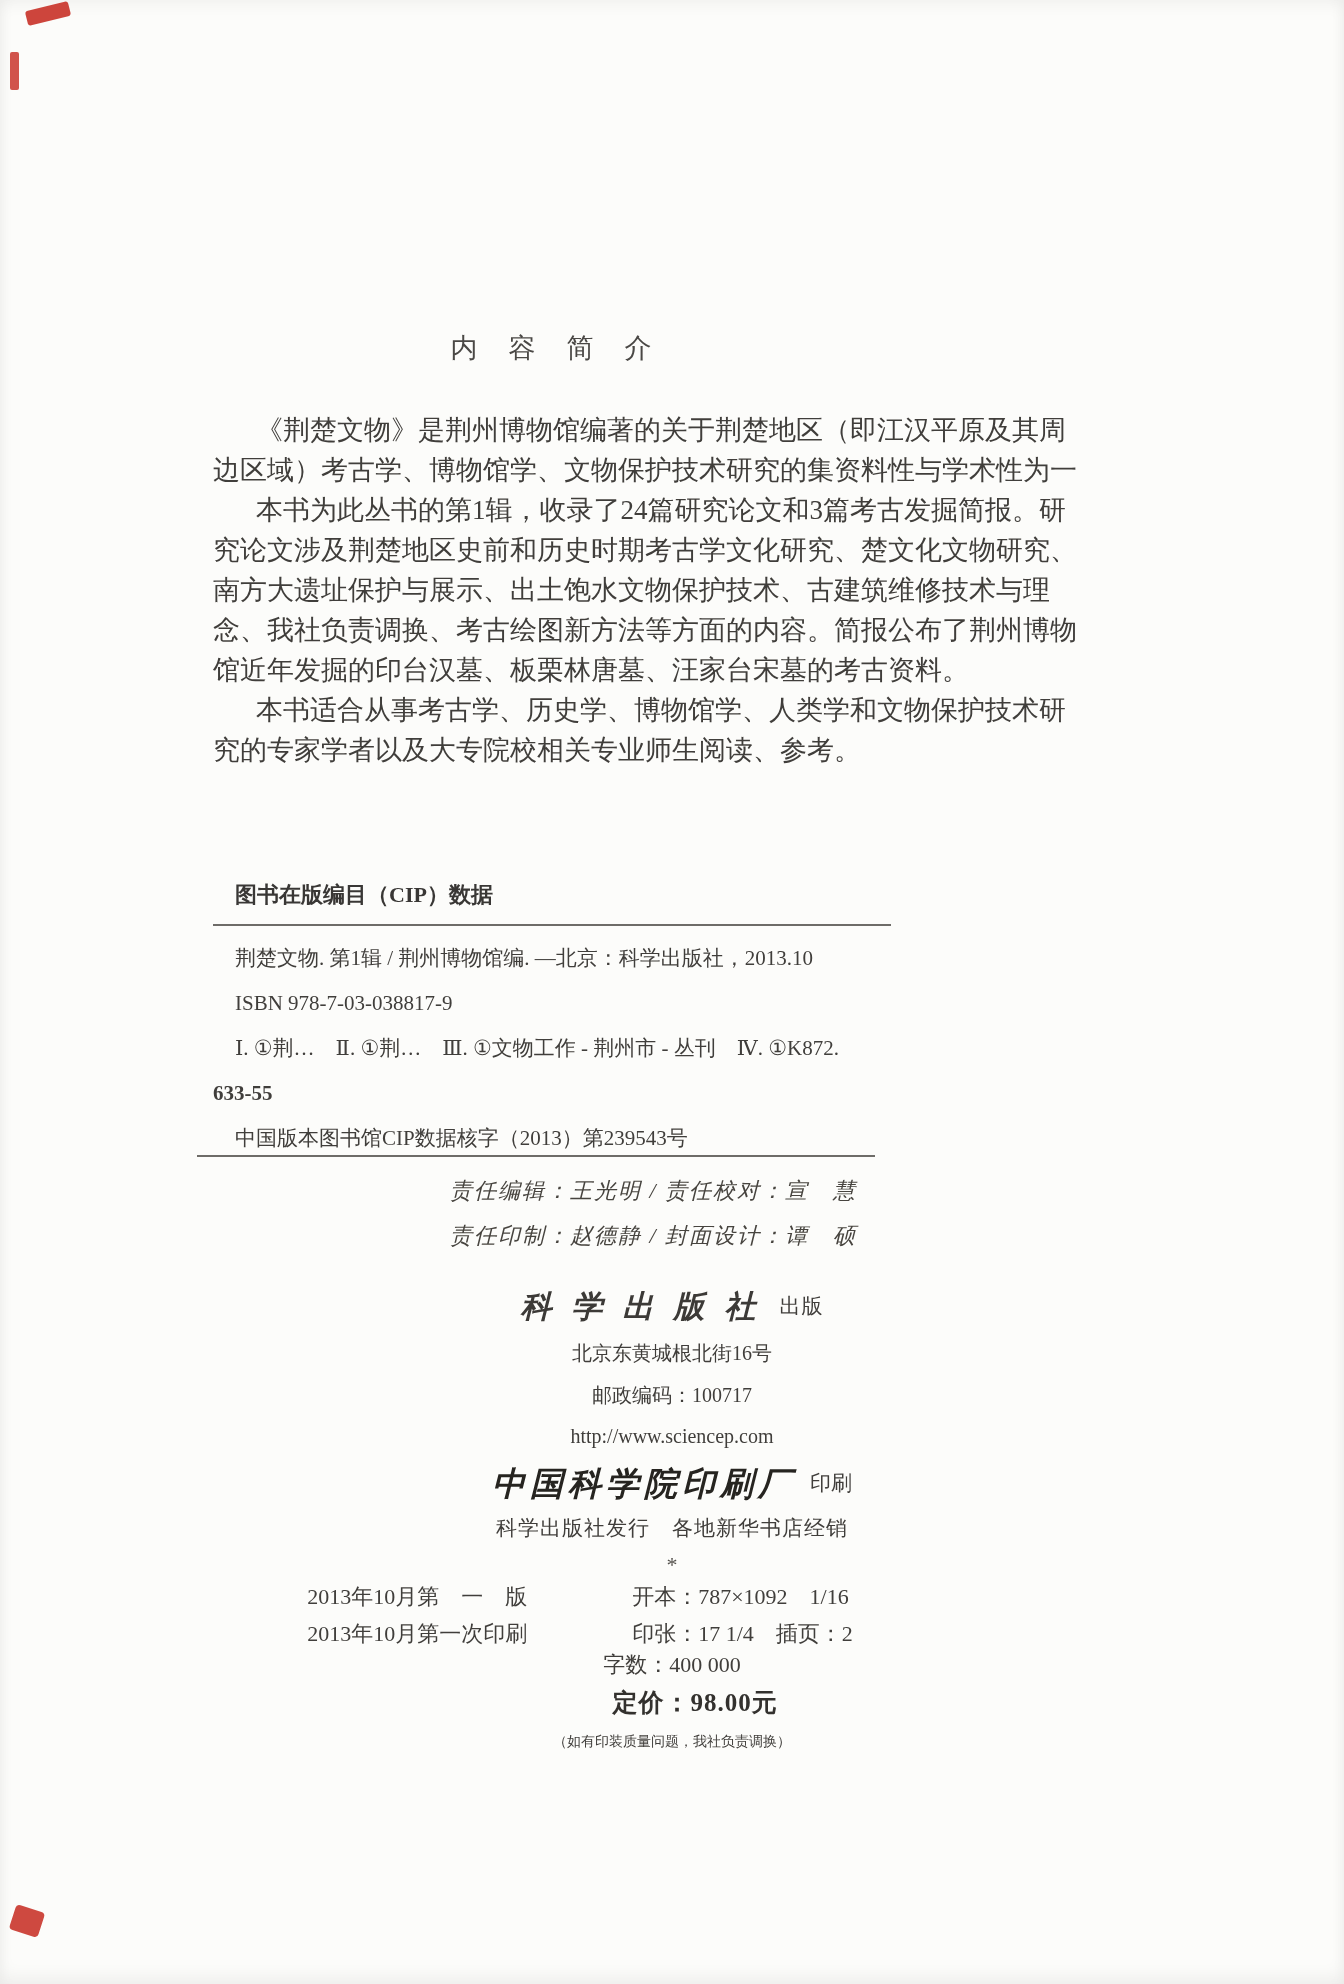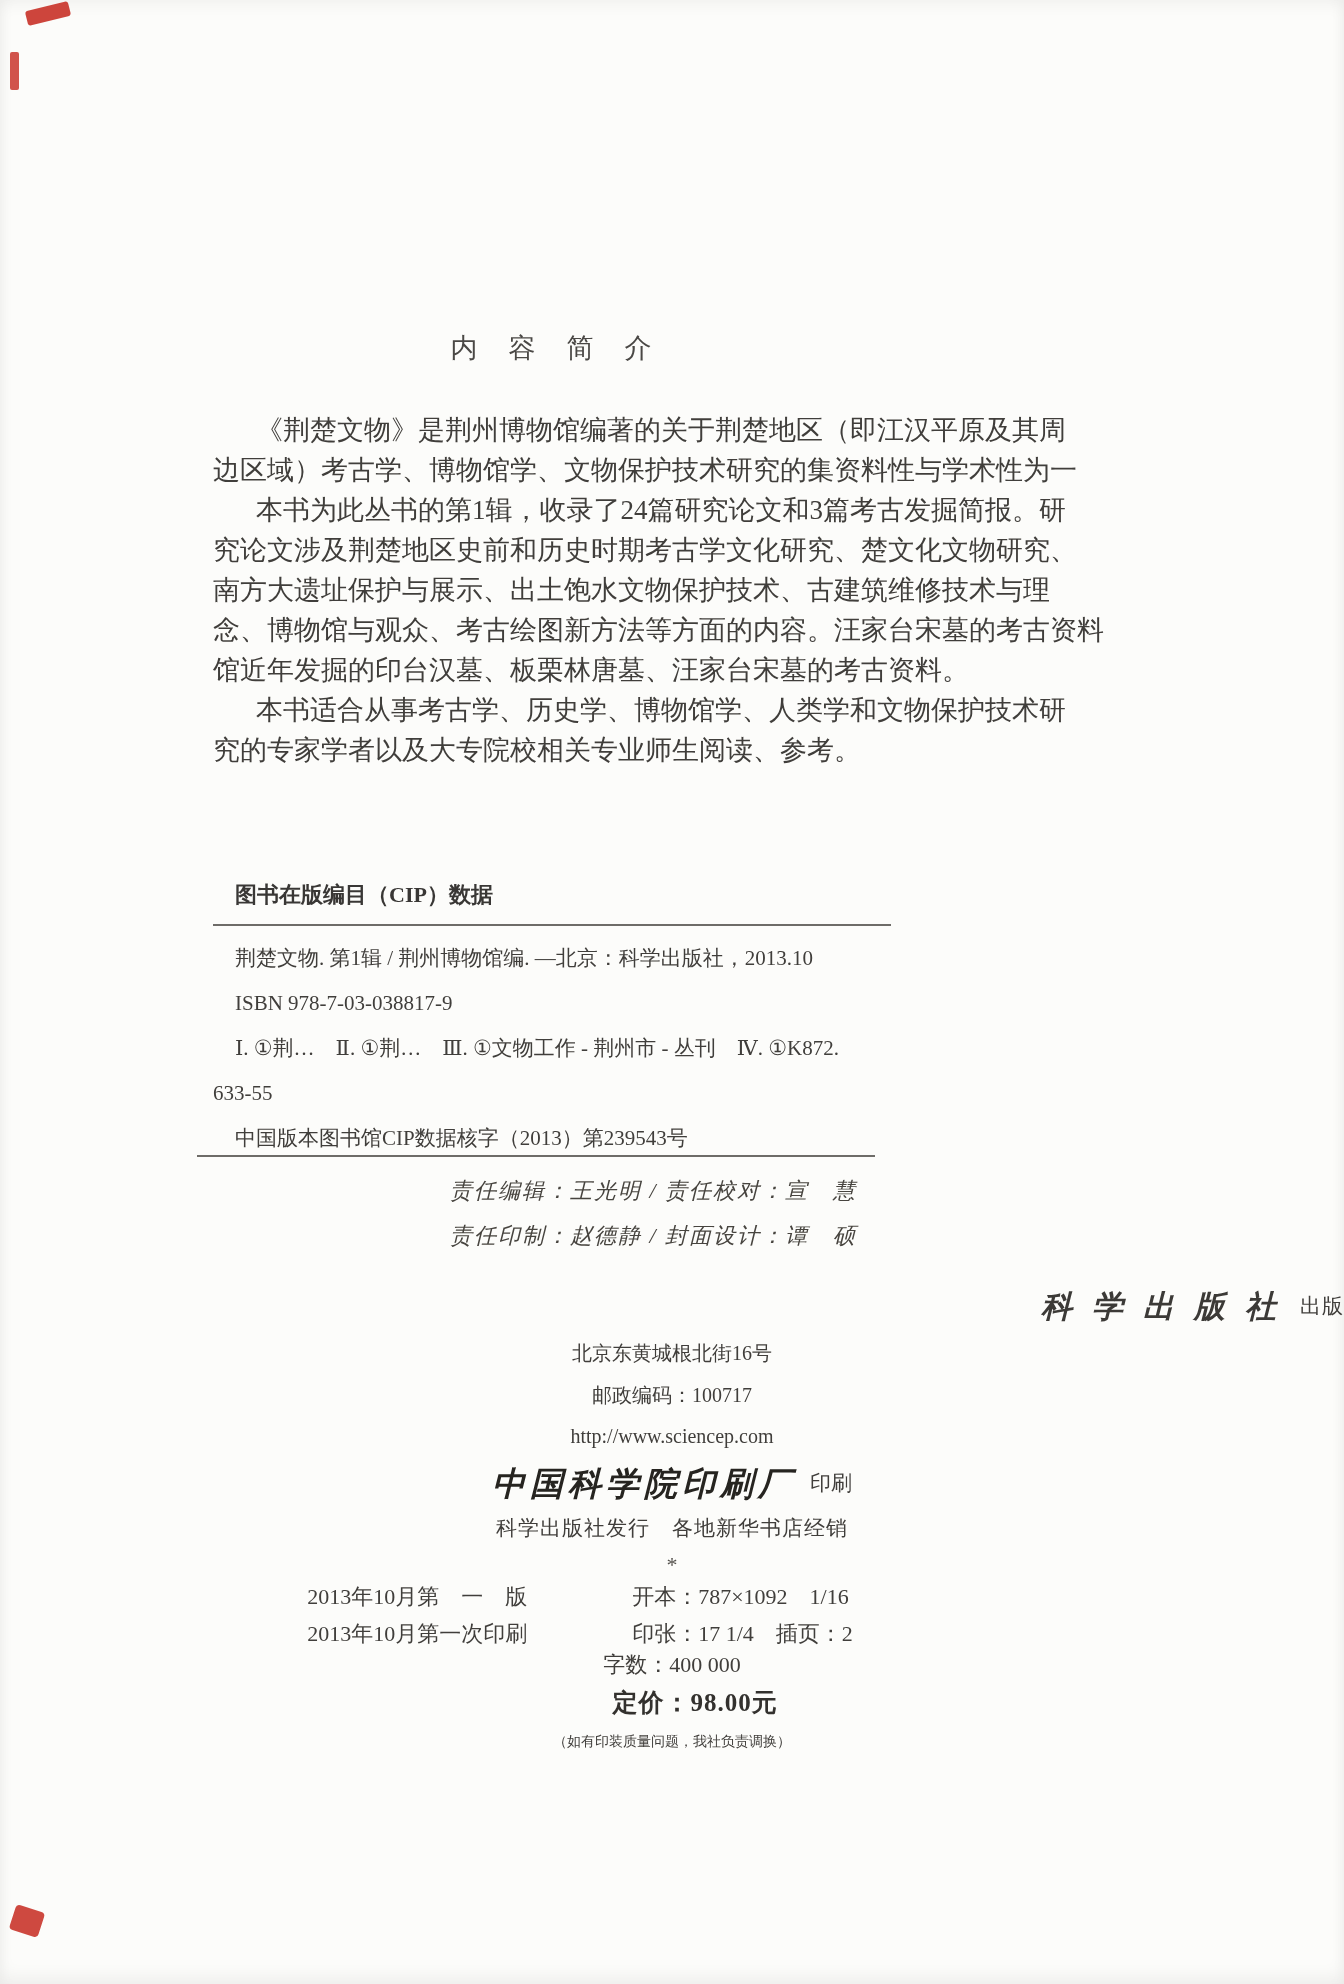--- a/index.html
+++ b/index.html
@@ -30,32 +30,32 @@
   .intro { top:410px; font-size:27px; }
   .tline { height:40px; line-height:40px; white-space:nowrap; }
   .tline.full { text-align:justify; text-align-last:justify; }
   .tline.indent { text-indent:43px; }
 
   .cip { top:880px; font-size:21px; }
   .cip-header { font-weight:700; font-size:22px; padding-left:22px; color:#393735; padding-bottom:14px; }
   .rule { border:none; border-top:2px solid #6e6c68; height:0; }
   .cip-lines { padding-top:10px; }
   .cip-line { height:45px; line-height:45px; padding-left:22px; white-space:nowrap; }
-  .cip-line.cont { padding-left:0; }
+  .cip-line.cont { padding-left:0;font-weight:bold; }
 
   .rule2 { position:absolute; left:197px; width:678px; top:1155px; }
 
   .staff {
     position:absolute; left:450px; top:1168px;
     font-size:22px; font-style:italic; color:#47443f;
   }
   .staff div { height:45px; line-height:45px; letter-spacing:2px; }
 
   .centerband { position:absolute; left:0; width:1344px; text-align:center; }
-  .pub-logo-row { top:1286px;text-align:right; }
+  .pub-logo-row { top:1286px; }
   .pub-logo { font-size:31px; font-style:italic; font-weight:600; letter-spacing:20px; color:#3c3a37; }
   .pub-role { font-size:21px; font-style:normal; letter-spacing:1px; margin-left:4px; vertical-align:4px; }
   .addr     { top:1340px; font-size:20px; }
   .postcode { top:1382px; font-size:20px; }
   .website  { top:1425px; font-size:20px; font-family:"Liberation Serif","DejaVu Serif",serif; }
   .printer-row { top:1462px; }
   .printer-logo { font-size:33px; font-style:italic; font-weight:900; letter-spacing:5px; color:#262420; }
   .printer-role { font-size:21px; font-style:normal; margin-left:14px; vertical-align:5px; }
   .distrib  { top:1514px; font-size:21px; letter-spacing:1px; }
   .star     { top:1552px; font-size:22px; color:#55524e; }
@@ -82,21 +82,21 @@
   <div class="artifact a3"></div>
 
   <div class="col title">内　容　简　介</div>
 
   <div class="col intro">
     <div class="tline full indent">《荆楚文物》是荆州博物馆编著的关于荆楚地区（即江汉平原及其周</div>
     <div class="tline full">边区域）考古学、博物馆学、文物保护技术研究的集资料性与学术性为一</div>
     <div class="tline full indent">本书为此丛书的第1辑，收录了24篇研究论文和3篇考古发掘简报。研</div>
     <div class="tline full">究论文涉及荆楚地区史前和历史时期考古学文化研究、楚文化文物研究、</div>
     <div class="tline full">南方大遗址保护与展示、出土饱水文物保护技术、古建筑维修技术与理</div>
-    <div class="tline full">念、博物馆与观众、考古绘图新方法等方面的内容。汪家台宋墓的考古资料</div>
+    <div class="tline full">念、我社负责调换、考古绘图新方法等方面的内容。简报公布了荆州博物</div>
     <div class="tline">馆近年发掘的印台汉墓、板栗林唐墓、汪家台宋墓的考古资料。</div>
     <div class="tline full indent">本书适合从事考古学、历史学、博物馆学、人类学和文物保护技术研</div>
     <div class="tline">究的专家学者以及大专院校相关专业师生阅读、参考。</div>
   </div>
 
   <div class="col cip">
     <div class="cip-header">图书在版编目（CIP）数据</div>
     <hr class="rule">
     <div class="cip-lines">
       <div class="cip-line">荆楚文物. 第1辑 / 荆州博物馆编. —北京：科学出版社，2013.10</div>

